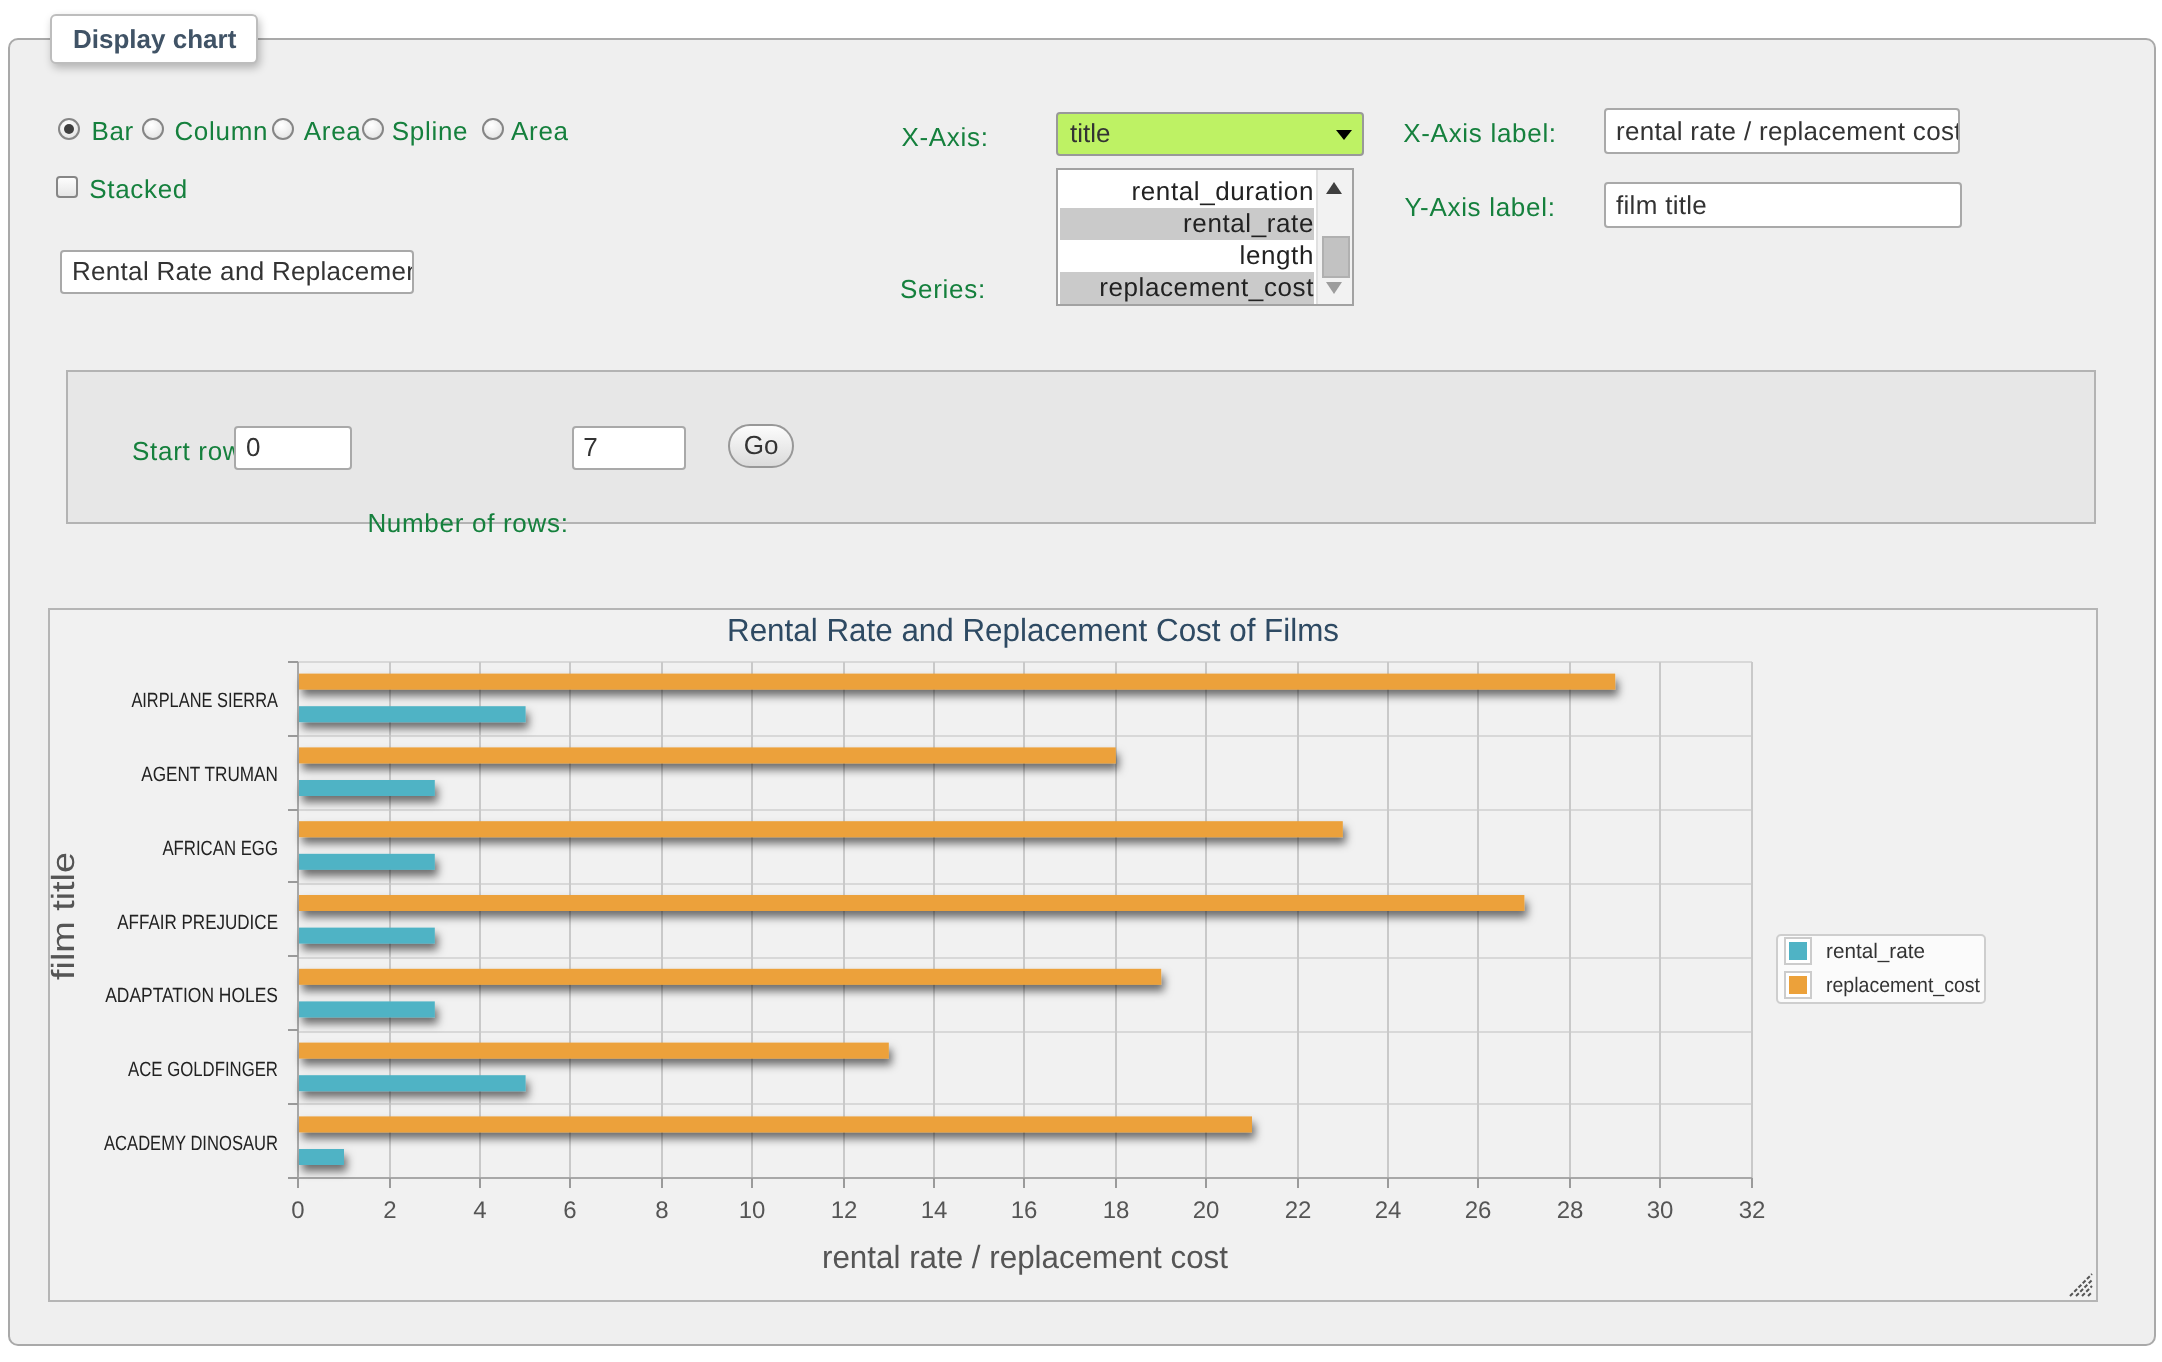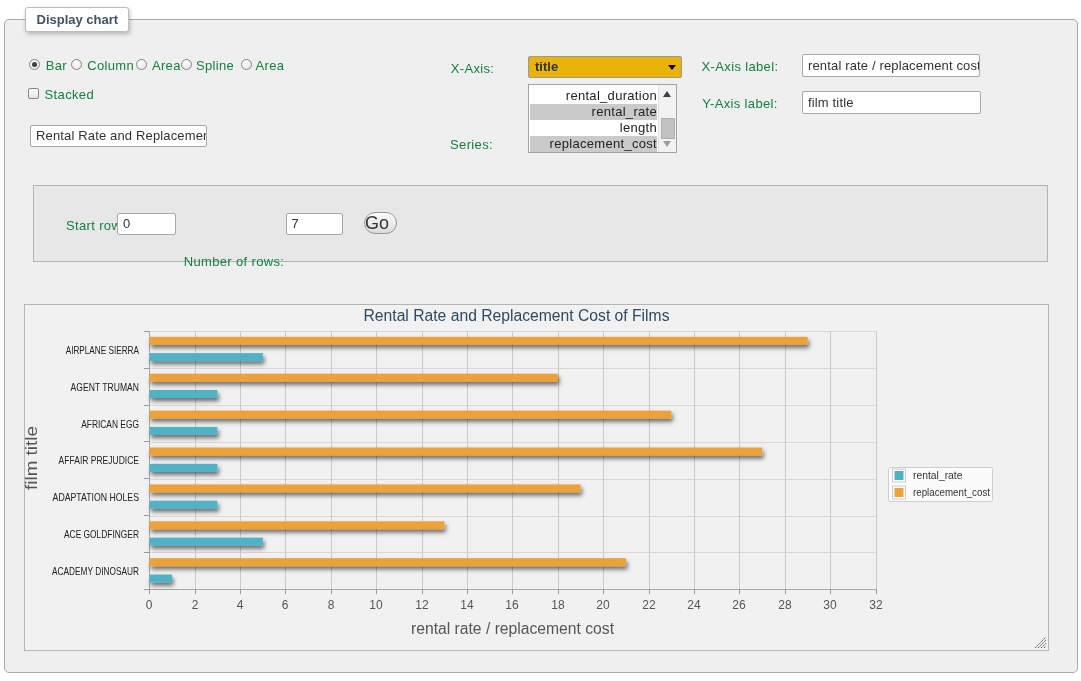--- a/index.html
+++ b/index.html
@@ -6,31 +6,31 @@
 body{font-family:"Liberation Sans",sans-serif;}
 #page{position:relative;width:1081px;height:681px;overflow:hidden;font-size:13px;color:#333;}
 #fs{position:absolute;left:4px;top:19px;width:1072px;height:652px;background:#efefef;border:1px solid #a9a9a9;border-radius:5px;}
 #lg{position:absolute;left:25px;top:7px;width:91px;height:23px;background:#fff;border:1px solid #bdbdbd;border-radius:3px;box-shadow:1px 2px 4px rgba(0,0,0,0.25);font-weight:bold;font-size:13px;color:#405366;line-height:23px;padding-left:10.5px;}
 .lab{position:absolute;font-size:13px;line-height:15px;color:#15803d;white-space:nowrap;letter-spacing:0.35px;}
 .rlab{text-align:center;}
 .radio{position:absolute;width:9px;height:9px;border:1px solid #868686;border-radius:50%;background:radial-gradient(circle at 40% 30%,#ffffff 0%,#ececec 60%,#dcdcdc 100%);}
 .radio.on::after{content:"";position:absolute;left:2px;top:2px;width:5px;height:5px;border-radius:50%;background:#3f3f3f;}
 .check{position:absolute;width:9px;height:9px;border:1px solid #868686;border-radius:2px;background:linear-gradient(#fdfdfd,#e6e6e6);}
 .tin{position:absolute;background:#fff;border:1px solid #a9a9a9;border-radius:2px;font-size:13px;color:#333;line-height:20px;padding-left:5px;white-space:nowrap;overflow:hidden;letter-spacing:0.15px;}
-#sel{position:absolute;left:528px;top:56px;width:146px;height:20px;background:#eab308;border:1px solid #999;border-radius:2px;font-size:13px;line-height:20px;padding-left:6px;color:#333;font-weight:bold;}
+#sel{position:absolute;left:528px;top:56px;width:146px;height:20px;background:#bef264;border:1px solid #999;border-radius:2px;font-size:13px;line-height:20px;padding-left:6px;color:#333;}
 #sel .arr{position:absolute;right:5px;top:8px;width:0;height:0;border-left:4px solid transparent;border-right:4px solid transparent;border-top:5px solid #000;}
 #lb{position:absolute;left:528px;top:84px;width:147px;height:67px;background:#fff;border:1px solid #a2a2a2;}
 .opt{position:absolute;left:1px;height:16px;line-height:16px;font-size:13px;padding-left:3px;width:124px;color:#222;letter-spacing:0.3px;text-align:right;}
 .opt.sel{background:#cacaca;}
 #sbar{position:absolute;right:0;top:0;width:17px;height:67px;background:#f2f2f2;border-left:1px solid #e0e0e0;}
 #sbar .up{position:absolute;left:4px;top:6px;width:0;height:0;border-left:4.5px solid transparent;border-right:4.5px solid transparent;border-bottom:6px solid #3f3f3f;}
 #sbar .dn{position:absolute;left:4px;bottom:5px;width:0;height:0;border-left:4.5px solid transparent;border-right:4.5px solid transparent;border-top:6px solid #9d9d9d;}
 #sbar .th{position:absolute;left:2px;top:33px;width:12px;height:19px;background:#c2c2c2;border:1px solid #b0b0b0;}
 #srbox{position:absolute;left:33px;top:185px;width:1013px;height:75px;background:#e7e7e7;border:1px solid #b3b3b3;}
-#gobtn{position:absolute;left:364px;top:212px;width:31px;height:20px;border:1px solid #989898;border-radius:11px;background:linear-gradient(#fcfcfc,#dbdbdb);font-size:18px;line-height:20px;color:#333;}
+#gobtn{position:absolute;left:364px;top:212px;width:31px;height:20px;border:1px solid #989898;border-radius:11px;background:linear-gradient(#fcfcfc,#dbdbdb);font-size:13px;line-height:20px;text-align:center;color:#333;}
 #chartbox{position:absolute;left:24px;top:304px;width:1023px;height:345px;background:#f1f1f1;border:1px solid #b5b5b5;}
 svg text{font-family:"Liberation Sans",sans-serif;}
 </style>
 </head>
 <body>
 <div id="page">
   <div id="fs"></div>
   <div id="lg">Display chart</div>
 
   <span class="radio on" style="left:29px;top:59px;"></span>

